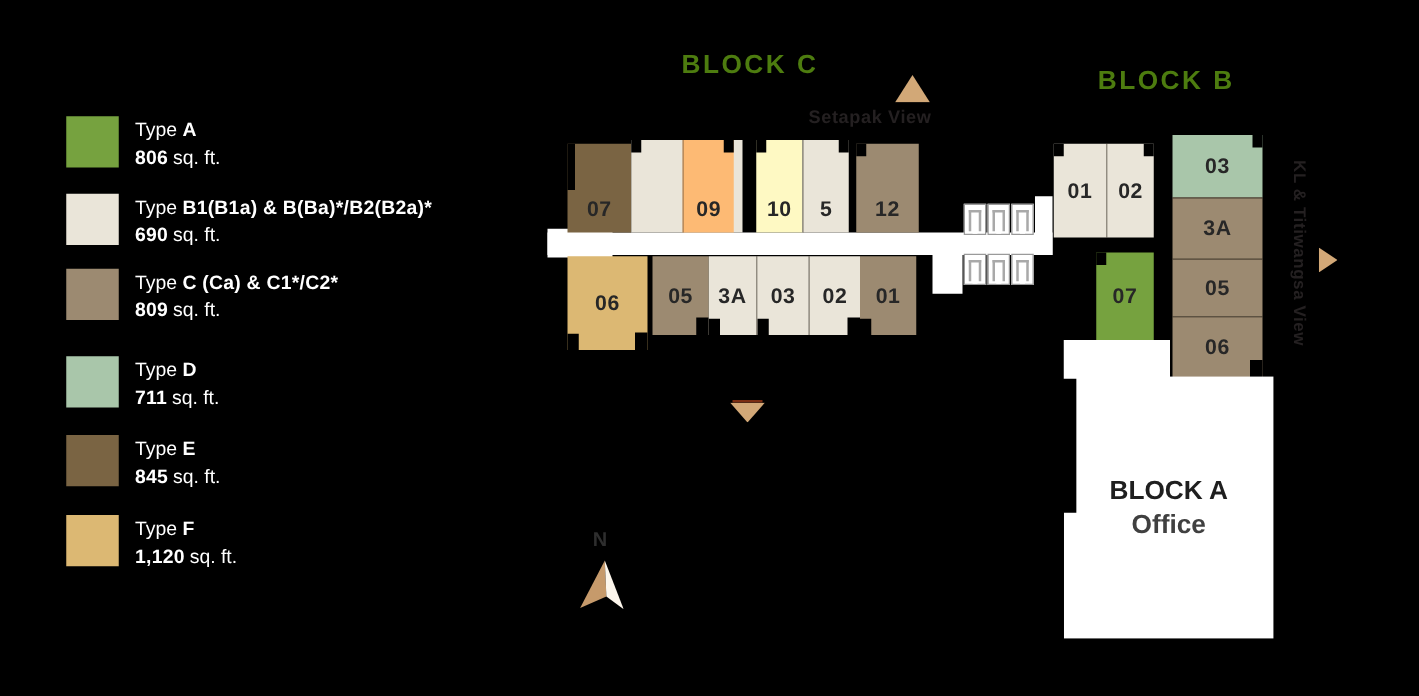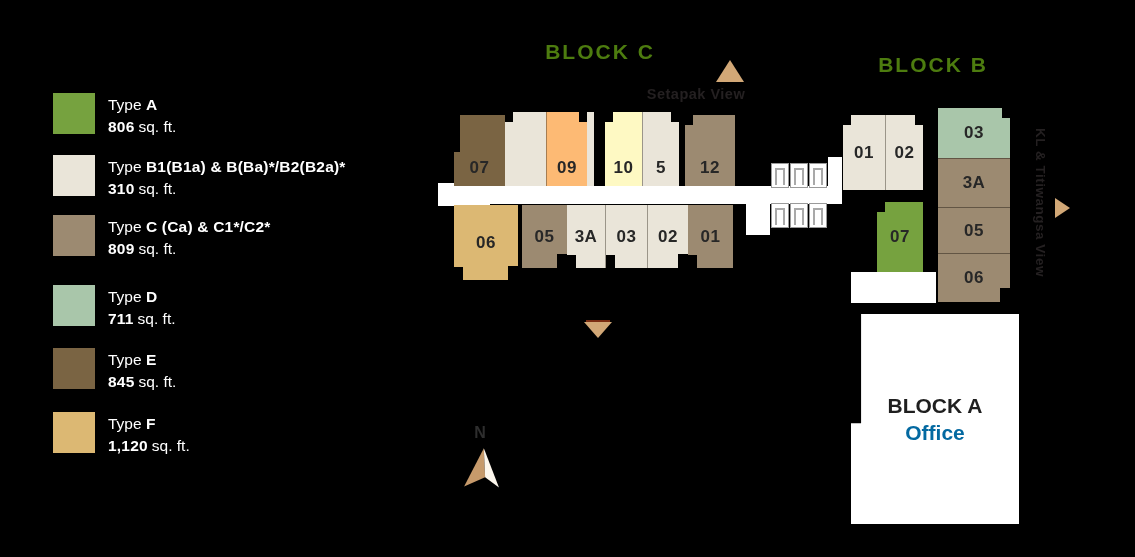--- a/index.html
+++ b/index.html
@@ -42,46 +42,46 @@
 
   
   .tri-up{position:absolute;background:#D2A877;clip-path:polygon(50% 0,100% 100%,0 100%);}
   .tri-down{position:absolute;background:#D2A877;clip-path:polygon(0 0,100% 0,50% 100%);}
   .tri-right{position:absolute;background:#D2A877;clip-path:polygon(0 0,100% 50%,0 100%);}
   .tri-bar{position:absolute;background:#7b2d12;}
   .needle-l{position:absolute;inset:0;background:#C69A6B;clip-path:polygon(52% 5%,55% 68%,5% 88%);}
   .needle-r{position:absolute;inset:0;background:#FCF6EC;clip-path:polygon(52% 5%,88% 90%,55% 68%);}
 
   
-  #blockA{position:absolute;left:851px;top:314px;width:168px;height:210px;background:#fff;
+  #blockA{position:absolute;left:851px;top:301px;width:168px;height:210px;background:#fff;
           clip-path:polygon(6% 0,100% 0,100% 100%,0 100%,0 52%,6% 52%);
           display:flex;flex-direction:column;justify-content:center;align-items:center;}
   #blockA .a1{color:#1f1f1f;font-size:21px;font-weight:600;line-height:27px;}
-  #blockA .a2{color:#0369a1;font-size:21px;font-weight:600;line-height:27px;}
+  #blockA .a2{color:#404040;font-size:21px;font-weight:600;line-height:27px;}
 
   .vtext{position:absolute;left:955px;top:195px;width:170px;text-align:center;
          transform:rotate(90deg);color:#242021;font-size:13.5px;font-weight:600;letter-spacing:.5px;}
 </style>
 </head>
 <body>
 
 <div id="stage">
 
   <div class="leg-item" style="top:93px">
     <div class="swatch" style="background-color: rgb(118, 162, 63);"></div>
     <div class="leg-text">
       <div><span>Type</span> <b>A</b></div>
       <div><b>806</b><span class="leg-suffix">sq. ft.</span></div>
     </div>
   </div>
   <div class="leg-item" style="top:155px">
     <div class="swatch" style="background-color: rgb(234, 229, 217);"></div>
     <div class="leg-text">
       <div><span>Type</span> <b>B1(B1a) &amp; B(Ba)*/B2(B2a)*</b></div>
-      <div><b>310</b><span class="leg-suffix">sq. ft.</span></div>
+      <div><b>690</b><span class="leg-suffix">sq. ft.</span></div>
     </div>
   </div>
   <div class="leg-item" style="top:215px">
     <div class="swatch" style="background-color: rgb(156, 138, 113);"></div>
     <div class="leg-text">
       <div><span>Type</span> <b>C (Ca) &amp; C1*/C2*</b></div>
       <div><b>809</b><span class="leg-suffix">sq. ft.</span></div>
     </div>
   </div>
   <div class="leg-item" style="top:285px">

